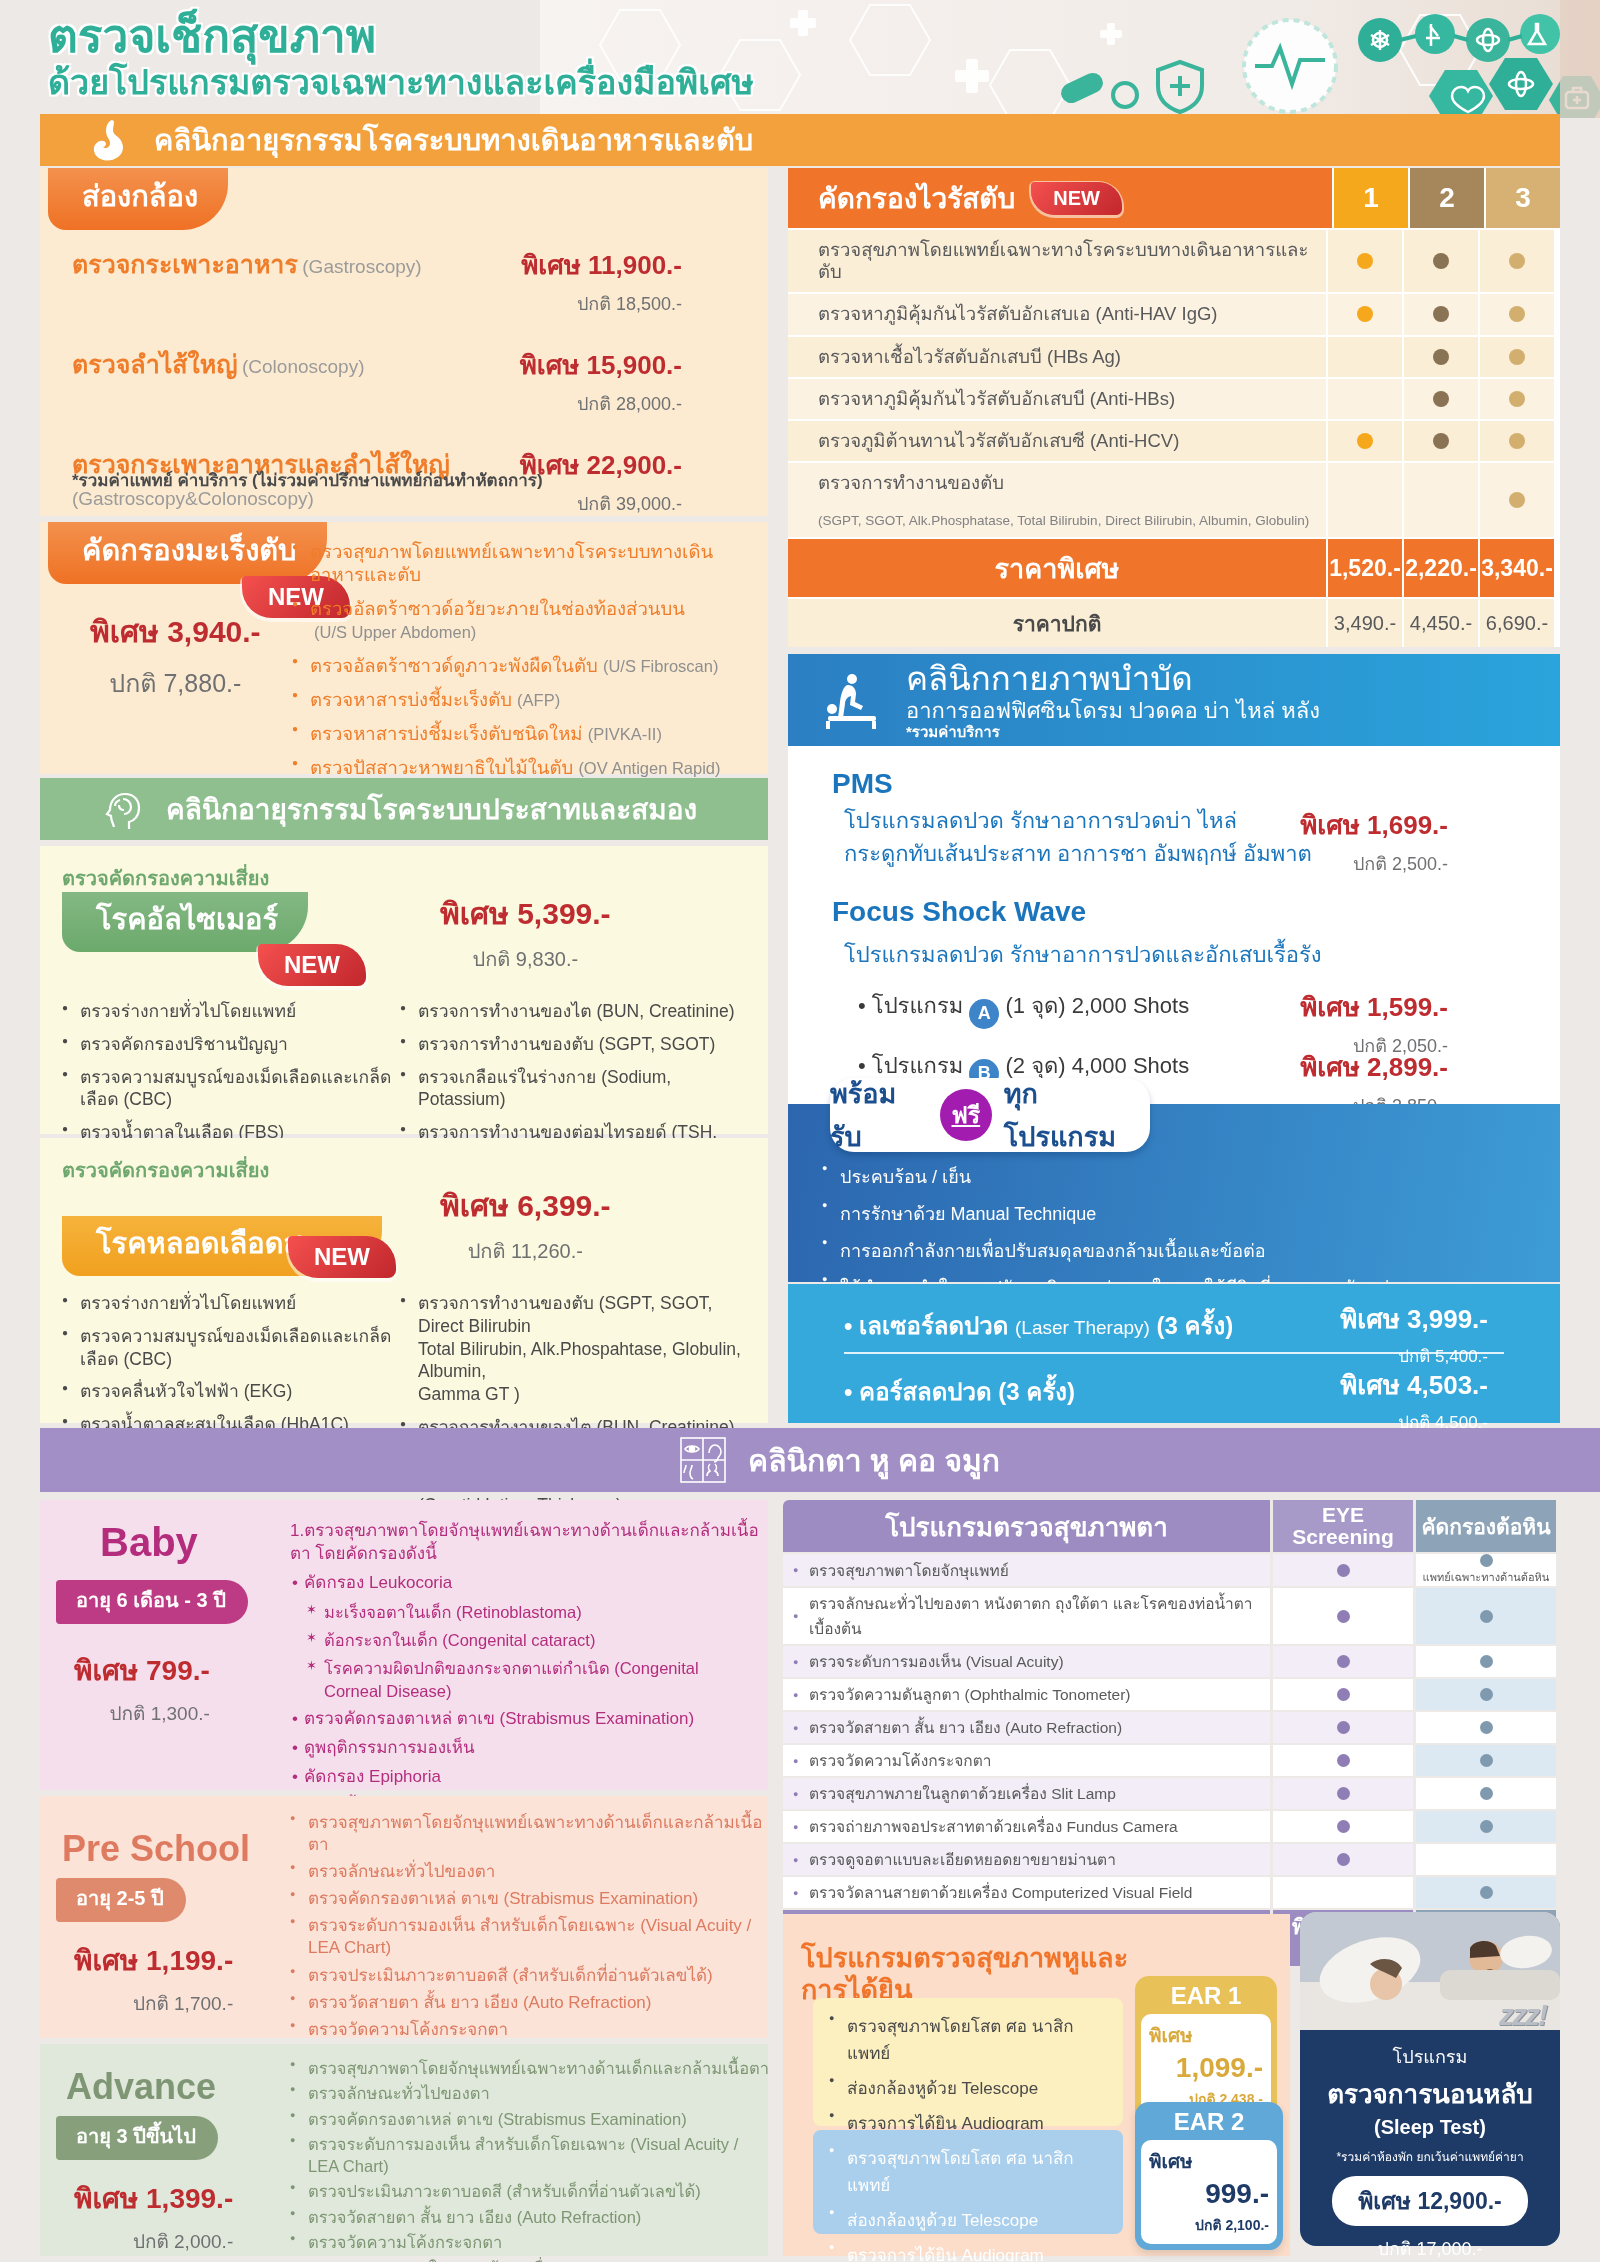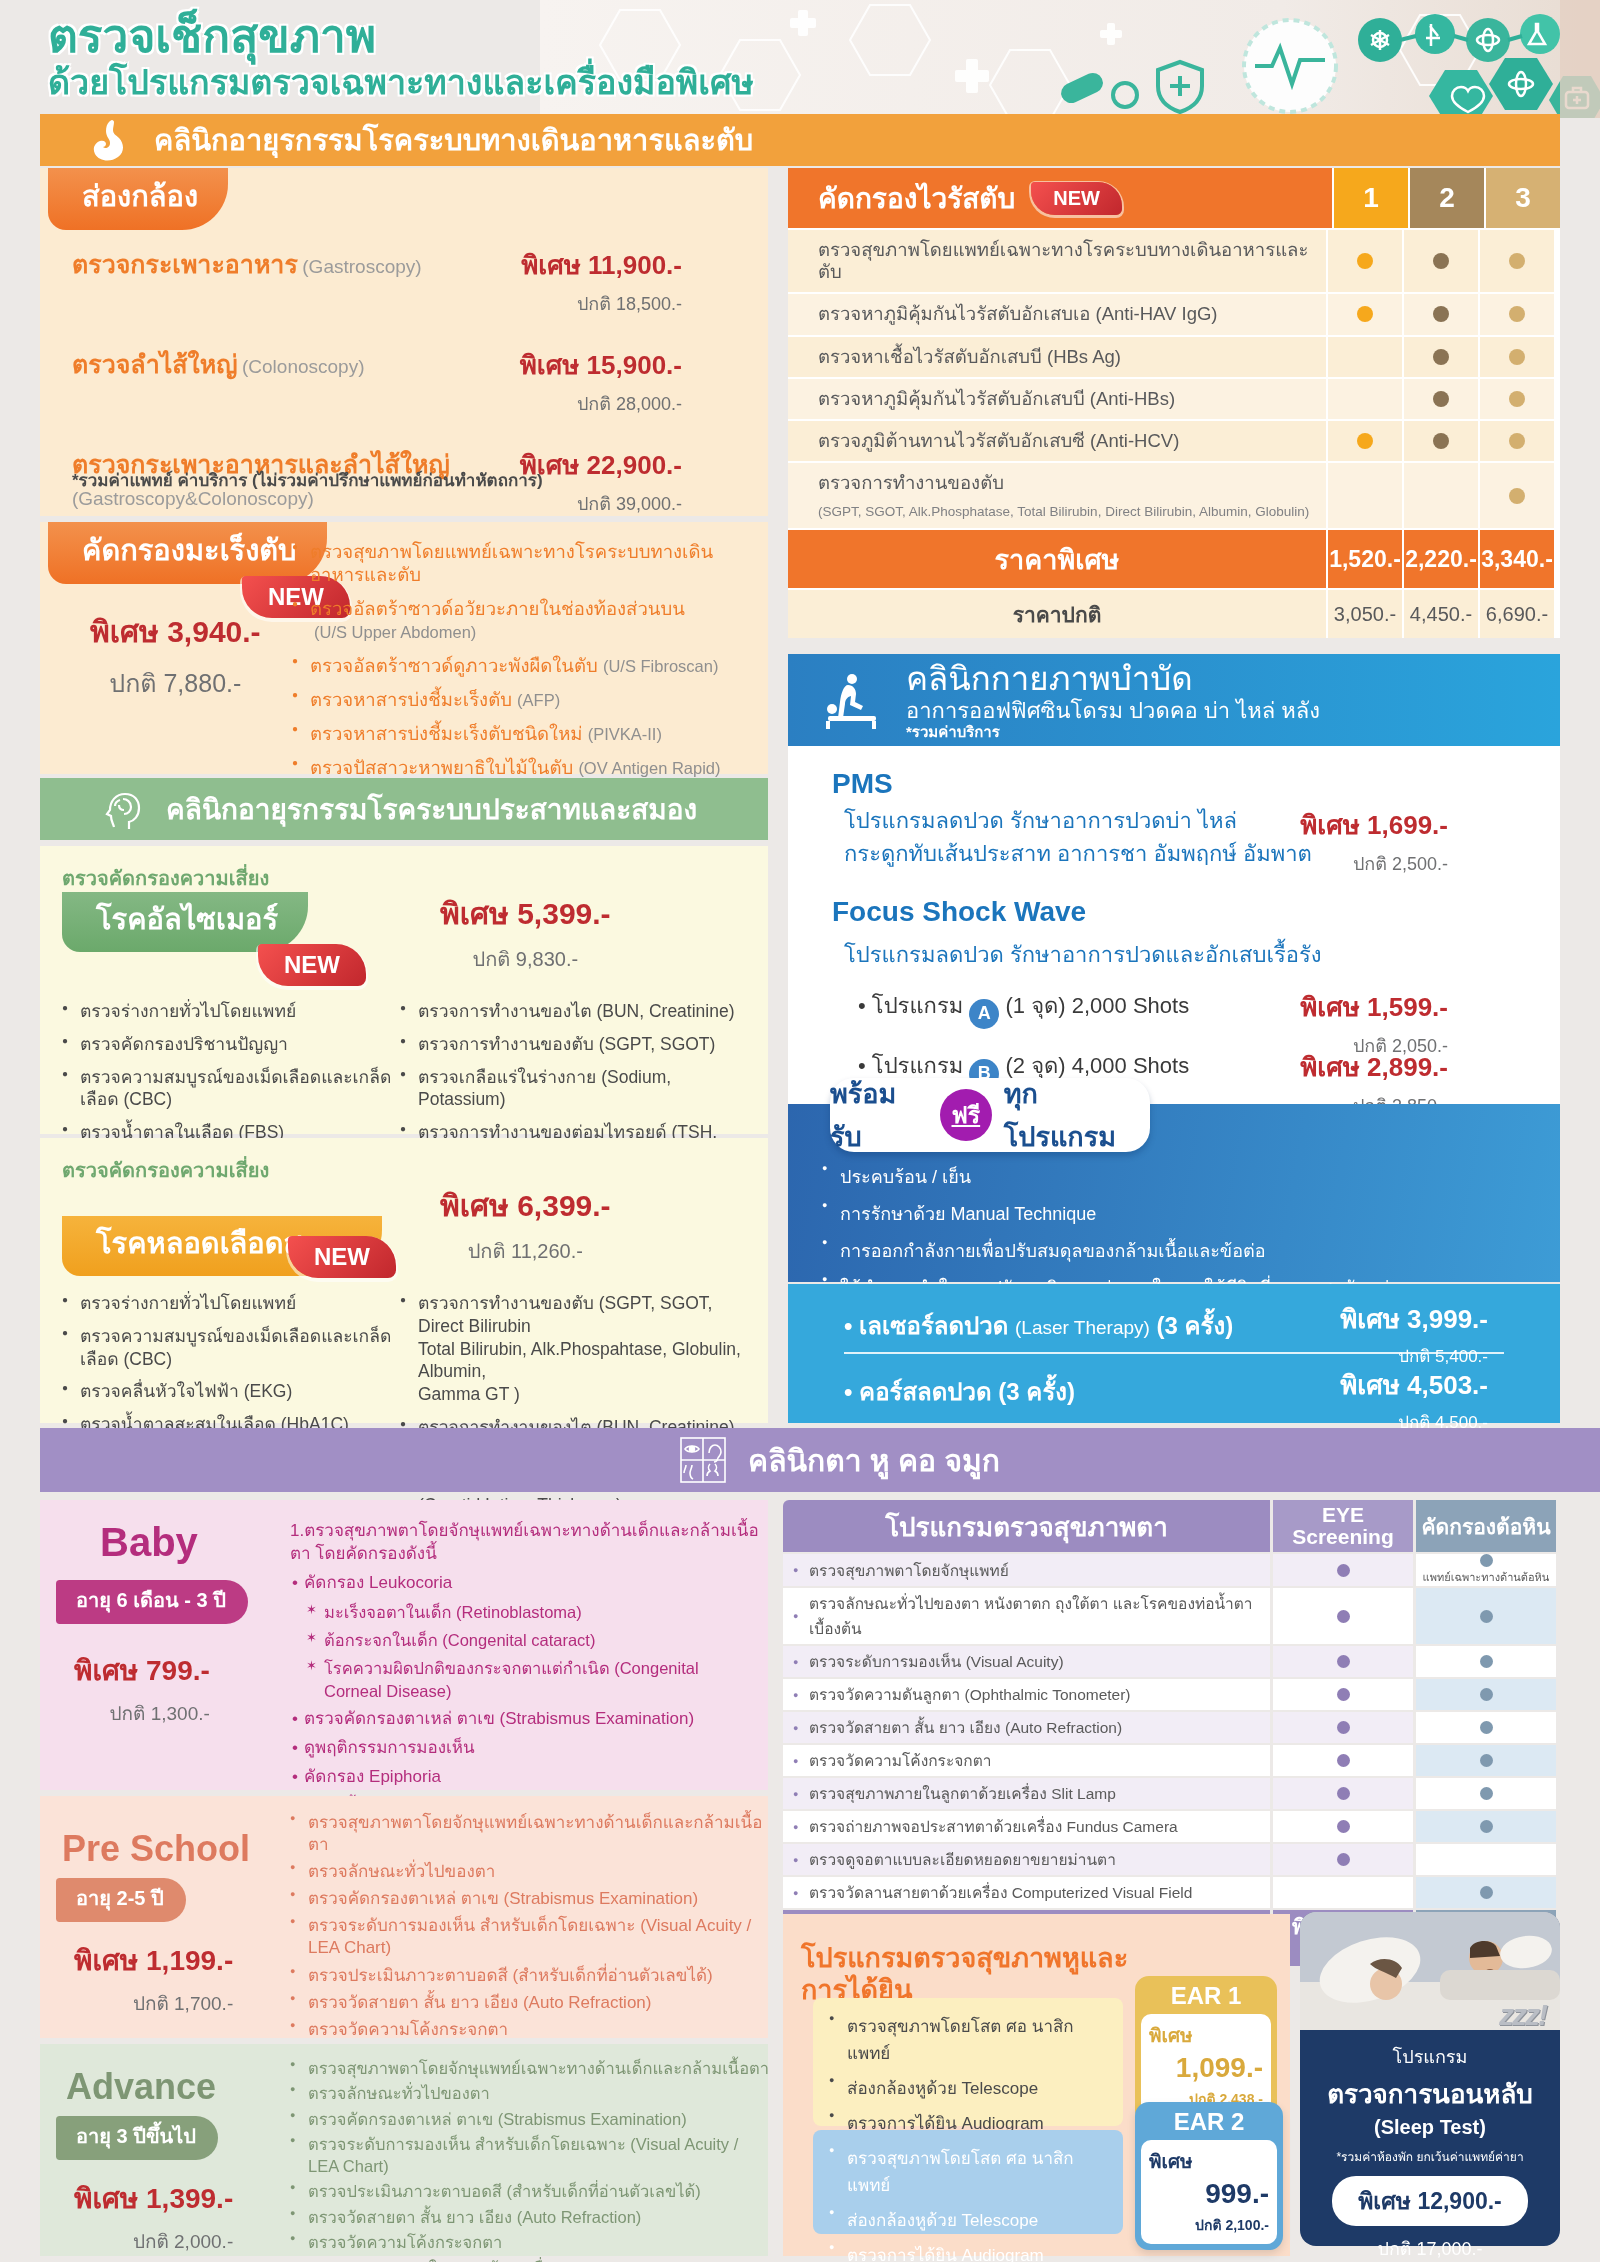--- a/index.html
+++ b/index.html
@@ -60,21 +60,21 @@
   .hep-head{height:60px;}
   .hep-head .lbl{flex:1;background:#F0752B;display:flex;align-items:center;gap:16px;padding-left:30px;color:#fff;font-size:28px;font-weight:bold;position:relative;}
   .hep-new{position:relative;background:linear-gradient(135deg,#F4504E,#C1272D);font-size:20px;padding:5px 22px;border-radius:4px 24px 6px 24px;box-shadow:0 1px 0 2px rgba(255,255,255,.55);}
   .hep-head .h1{background:#F6A81C;}.hep-head .h2{background:#A5875B;}.hep-head .h3{background:#D6B173;}
   .hep-head .hc{color:#fff;font-size:28px;font-weight:bold;}
   .hep-row{margin-top:2px;}
   .hep-row .hep-name{width:538px;background:#FBEED6;padding:9px 8px 9px 30px;box-sizing:border-box;display:flex;flex-direction:column;justify-content:center;}
   .hep-row:nth-child(even) .hep-name,.hep-row:nth-child(even) .hep-cell{background:#FCF2E1;}
   .hep-row .hep-cell{background:#FBEED6;}
   .hep-row .nm{font-size:18.5px;color:#58595B;line-height:1.2;}
-  .hep-row .sub{font-size:13.5px;color:#808184;margin-top:10px;}
+  .hep-row .sub{font-size:13.5px;color:#808184;margin-top:19px;}
   .hep-row .sub:empty{display:none;}
   .dot{width:16px;height:16px;border-radius:50%;display:none;}
   .dot.on{display:inline-block;}
   .c1 .dot{background:#F6A81C;}.c2 .dot{background:#8A7354;}.c3 .dot{background:#D3AF6F;}
   .hep-special{display:flex;margin-top:2px;height:58px;}
   .hep-special .lbl{width:538px;background:#F0752B;color:#fff;font-size:27px;font-weight:bold;display:flex;align-items:center;justify-content:center;}
   .hep-special .hep-cell{background:#F0752B;color:#fff;font-weight:bold;font-size:23px;}
   .hep-normal{display:flex;margin-top:2px;height:48px;}
   .hep-normal .lbl{width:538px;background:#FBEED6;color:#4A4A4A;font-size:21px;font-weight:bold;display:flex;align-items:center;justify-content:center;}
   .hep-normal .hep-cell{background:#FBEED6;color:#58595B;font-size:20px;}
@@ -461,21 +461,21 @@
   </div>
       </div>
     <div class="hep-special">
       <div class="lbl">ราคาพิเศษ</div>
       <div class="hep-cell">1,520.-</div>
       <div class="hep-cell">2,220.-</div>
       <div class="hep-cell">3,340.-</div>
     </div>
     <div class="hep-normal">
       <div class="lbl">ราคาปกติ</div>
-      <div class="hep-cell">3,050.-</div>
+      <div class="hep-cell">3,490.-</div>
       <div class="hep-cell">4,450.-</div>
       <div class="hep-cell">6,690.-</div>
     </div>
   </div>
 
   <div class="abs bar bar-neuro">
     <span class="ic">
       <svg width="44" height="44" viewBox="0 0 44 44" fill="none" stroke="#fff" stroke-width="2.2">
         <path d="M14 40c-1-4-3-6-3-11L7 27l3-4c0-9 6-16 15-16s14 6 14 14-5 13-10 14v7"></path>
         <path d="M20 13c-3 1-5 3-5 6m8-7c4 0 8 3 8 8 0 4-3 7-7 7m-5-9c0 3 2 5 5 5"></path>

